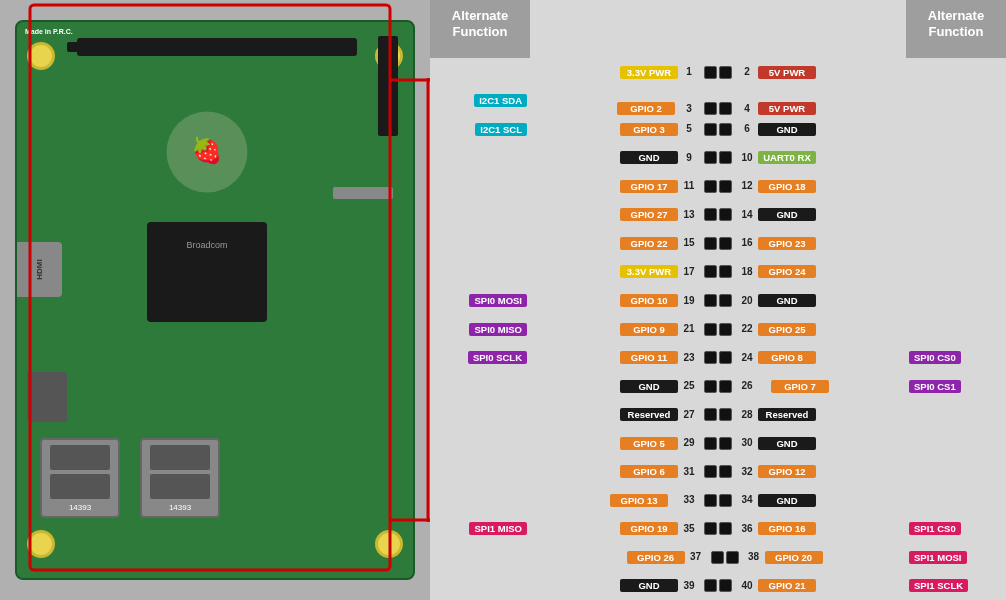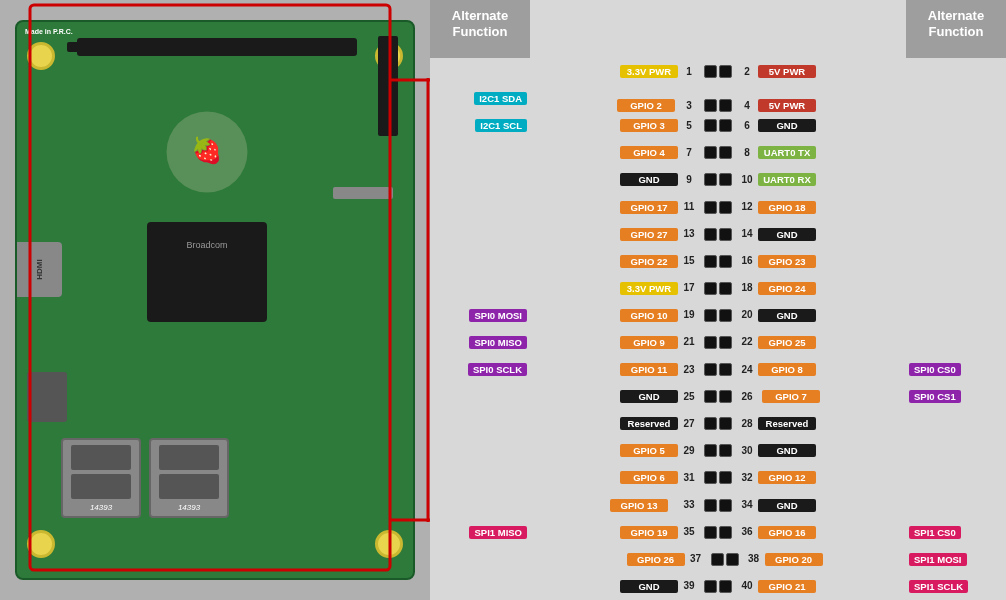--- a/index.html
+++ b/index.html
@@ -99,24 +99,23 @@
     }
     .pcb-hdmi-label {
       color: #333;
       font-size: 8px;
       font-weight: bold;
       transform: rotate(-90deg);
     }
     .pcb-usb-row {
       position: absolute;
       bottom: 60px;
-      left: 44px;
-      display: flex;
-      gap: 8px;
-      font-style: italic;
+      left: 23px;
+      display: flex;
+      gap: 20px;
     }
     .pcb-usb {
       width: 80px;
       height: 80px;
       background: #888;
       border: 2px solid #666;
       border-radius: 4px;
       display: flex;
       align-items: center;
       justify-content: center;
@@ -332,36 +331,20 @@
           </div>
           <div style="flex: 1 1 0%; display: flex; align-items: center; justify-content: flex-start; padding-left: 3px; gap: 3px;">
             <span class="num">6</span>
             <span class="badge" style="background-color: rgb(26, 26, 26); min-width: 58px; text-align: center;">GND</span>
           </div>
           <div style="width: 100px; display: flex; align-items: center; justify-content: flex-start; padding-left: 3px; background: rgb(216, 216, 216); height: 100%;"></div>
         </div>
         <div style="display: flex; align-items: center; flex: 1 1 0%;">
           <div style="width: 100px; display: flex; align-items: center; justify-content: flex-end; padding-right: 3px; background: rgb(216, 216, 216); height: 100%;"></div>
           <div style="flex: 1 1 0%; display: flex; align-items: center; justify-content: flex-end; padding-right: 3px; gap: 3px;">
-            <span class="badge" style="background-color: rgb(230, 126, 34); min-width: 58px; text-align: center;">GPIO 4</span>
-            <span class="num">7</span>
-          </div>
-          <div style="width: 36px; display: flex; align-items: center; justify-content: center; gap: 2px;">
-            <div style="width: 13px; height: 13px; background: rgb(17, 17, 17); border-radius: 2px; border: 1px solid rgb(85, 85, 85);"></div>
-            <div style="width: 13px; height: 13px; background: rgb(17, 17, 17); border-radius: 2px; border: 1px solid rgb(85, 85, 85);"></div>
-          </div>
-          <div style="flex: 1 1 0%; display: flex; align-items: center; justify-content: flex-start; padding-left: 3px; gap: 3px;">
-            <span class="num">8</span>
-            <span class="badge" style="background-color: rgb(124, 179, 66); min-width: 58px; text-align: center;">UART0 TX</span>
-          </div>
-          <div style="width: 100px; display: flex; align-items: center; justify-content: flex-start; padding-left: 3px; background: rgb(216, 216, 216); height: 100%;"></div>
-        </div>
-        <div style="display: flex; align-items: center; flex: 1 1 0%;">
-          <div style="width: 100px; display: flex; align-items: center; justify-content: flex-end; padding-right: 3px; background: rgb(216, 216, 216); height: 100%;"></div>
-          <div style="flex: 1 1 0%; display: flex; align-items: center; justify-content: flex-end; padding-right: 3px; gap: 3px;">
             <span class="badge" style="background-color: rgb(26, 26, 26); min-width: 58px; text-align: center;">GND</span>
             <span class="num">9</span>
           </div>
           <div style="width: 36px; display: flex; align-items: center; justify-content: center; gap: 2px;">
             <div style="width: 13px; height: 13px; background: rgb(17, 17, 17); border-radius: 2px; border: 1px solid rgb(85, 85, 85);"></div>
             <div style="width: 13px; height: 13px; background: rgb(17, 17, 17); border-radius: 2px; border: 1px solid rgb(85, 85, 85);"></div>
           </div>
           <div style="flex: 1 1 0%; display: flex; align-items: center; justify-content: flex-start; padding-left: 3px; gap: 3px;">
             <span class="num">10</span>
             <span class="badge" style="background-color: rgb(124, 179, 66); min-width: 58px; text-align: center;">UART0 RX</span>
@@ -491,21 +474,21 @@
         <div style="display: flex; align-items: center; flex: 1 1 0%;">
           <div style="width: 100px; display: flex; align-items: center; justify-content: flex-end; padding-right: 3px; background: rgb(216, 216, 216); height: 100%;"></div>
           <div style="flex: 1 1 0%; display: flex; align-items: center; justify-content: flex-end; padding-right: 3px; gap: 3px;">
             <span class="badge" style="background-color: rgb(26, 26, 26); min-width: 58px; text-align: center;">GND</span>
             <span class="num">25</span>
           </div>
           <div style="width: 36px; display: flex; align-items: center; justify-content: center; gap: 2px;">
             <div style="width: 13px; height: 13px; background: rgb(17, 17, 17); border-radius: 2px; border: 1px solid rgb(85, 85, 85);"></div>
             <div style="width: 13px; height: 13px; background: rgb(17, 17, 17); border-radius: 2px; border: 1px solid rgb(85, 85, 85);"></div>
           </div>
-          <div style="flex: 1 1 0%; display: flex; align-items: center; justify-content: flex-start; padding-left: 3px; gap: 7px;">
+          <div style="flex: 1 1 0%; display: flex; align-items: center; justify-content: flex-start; padding-left: 3px; gap: 16px;">
             <span class="num">26</span>
             <span class="badge" style="background-color: rgb(230, 126, 34); min-width: 58px; text-align: center;">GPIO 7</span>
           </div>
           <div style="width: 100px; display: flex; align-items: center; justify-content: flex-start; padding-left: 3px; background: rgb(216, 216, 216); height: 100%;">
             <span class="badge" style="background-color: rgb(142, 36, 170);">SPI0 CS1</span>
           </div>
         </div>
         <div style="display: flex; align-items: center; flex: 1 1 0%;">
           <div style="width: 100px; display: flex; align-items: center; justify-content: flex-end; padding-right: 3px; background: rgb(216, 216, 216); height: 100%;"></div>
           <div style="flex: 1 1 0%; display: flex; align-items: center; justify-content: flex-end; padding-right: 3px; gap: 3px;">

